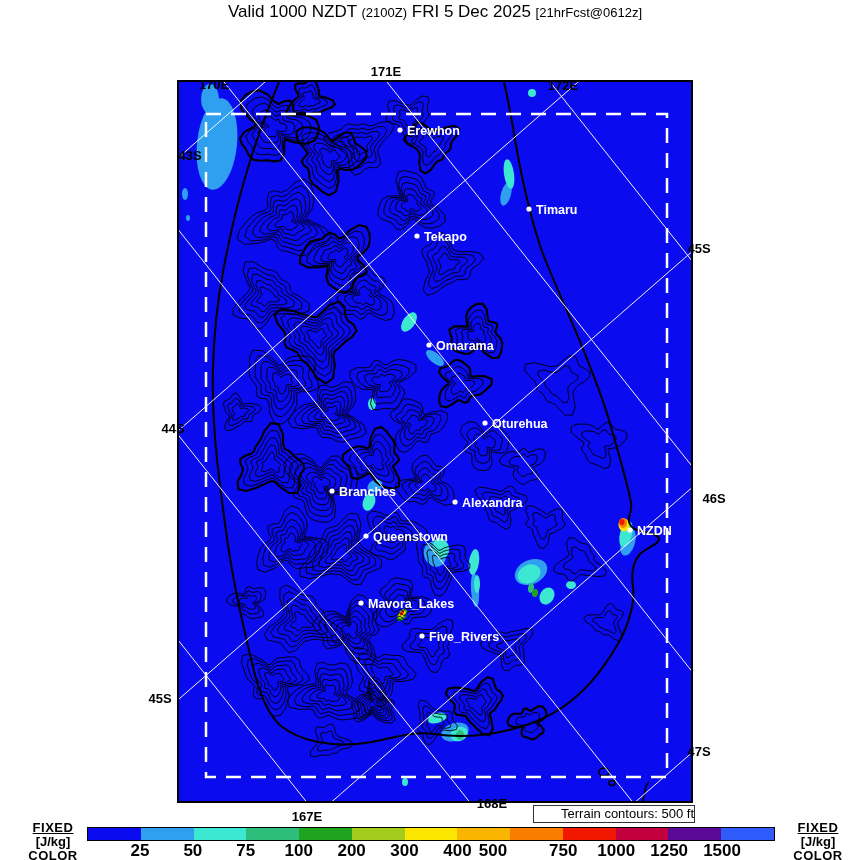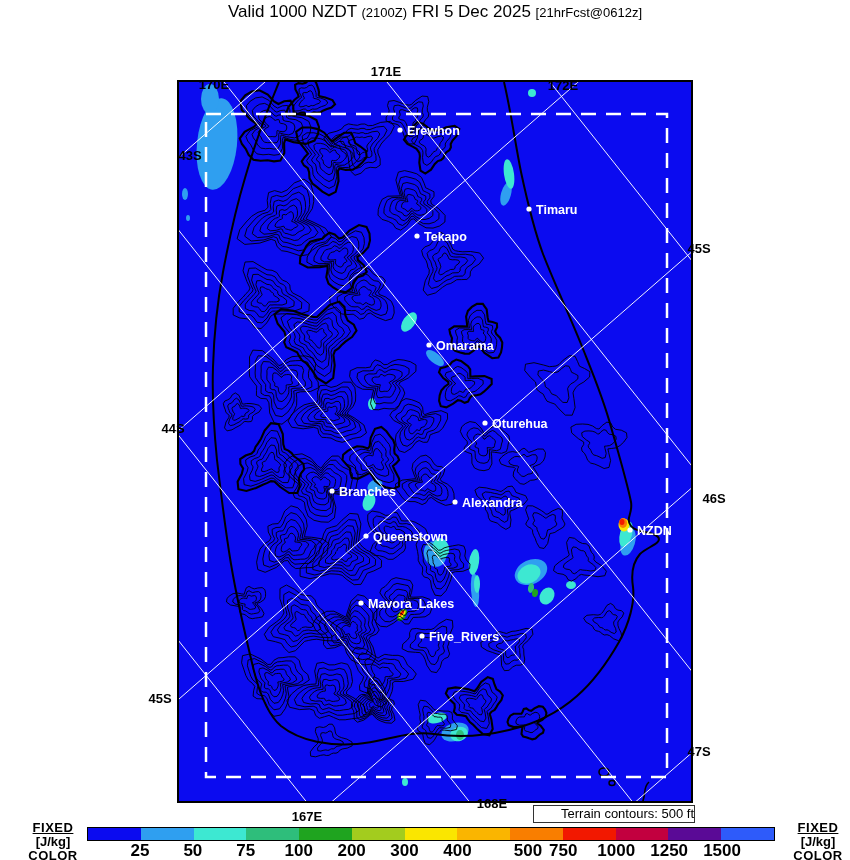--- a/index.html
+++ b/index.html
@@ -365,21 +365,21 @@
       <div class="seg" style="background: rgb(46, 91, 250);"></div>
     </div>
   <div id="cbTicks">
       <div class="cb-tick" style="left: 139.923px;">25</div>
       <div class="cb-tick" style="left: 192.846px;">50</div>
       <div class="cb-tick" style="left: 245.769px;">75</div>
       <div class="cb-tick" style="left: 298.692px;">100</div>
       <div class="cb-tick" style="left: 351.615px;">200</div>
       <div class="cb-tick" style="left: 404.538px;">300</div>
       <div class="cb-tick" style="left: 457.462px;">400</div>
-      <div class="cb-tick" style="left: 528px;">500</div>
+      <div class="cb-tick" style="left: 493px;">500</div>
       <div class="cb-tick" style="left: 563.308px;">750</div>
       <div class="cb-tick" style="left: 616.231px;">1000</div>
       <div class="cb-tick" style="left: 669.154px;">1250</div>
       <div class="cb-tick" style="left: 722.077px;">1500</div>
     </div>
 
   <div class="cap" id="capR">
     <div class="c-sm">FIXED</div>
     <div class="c-md">[J/kg]</div>
     <div class="c-sm">COLOR</div>

